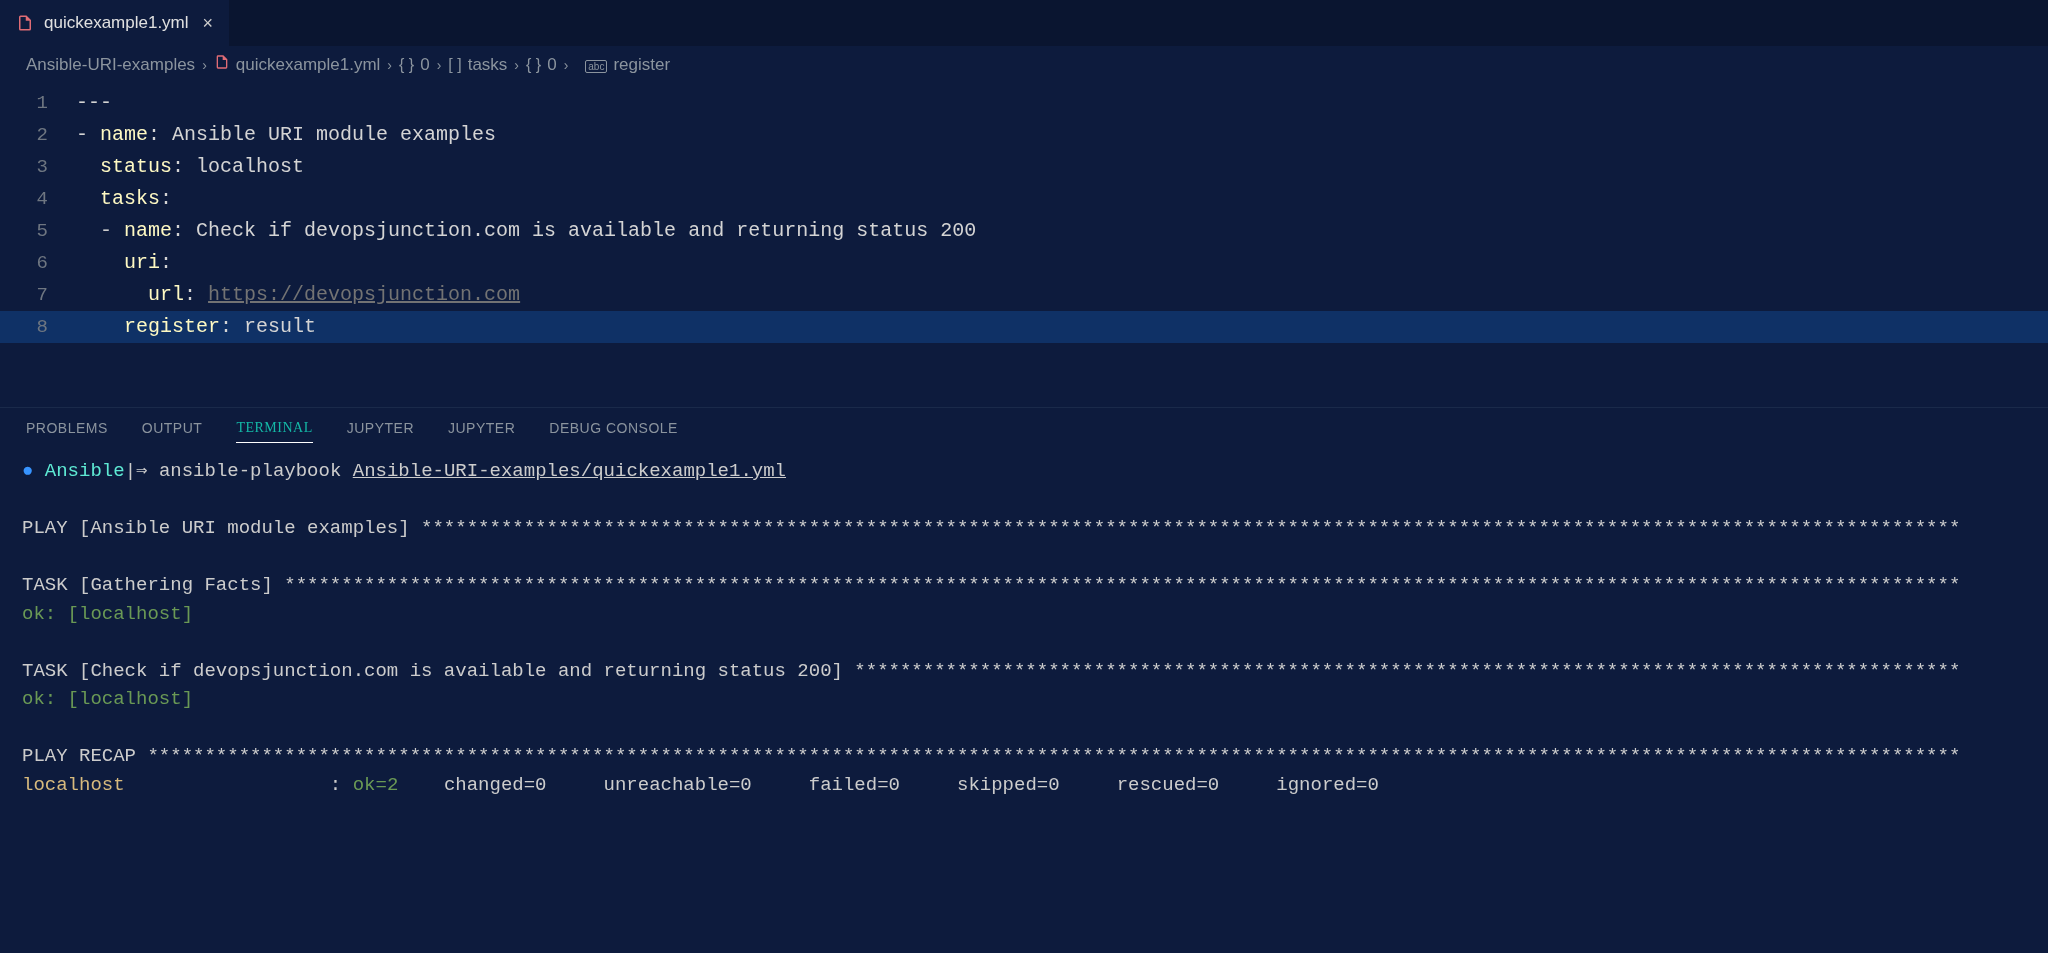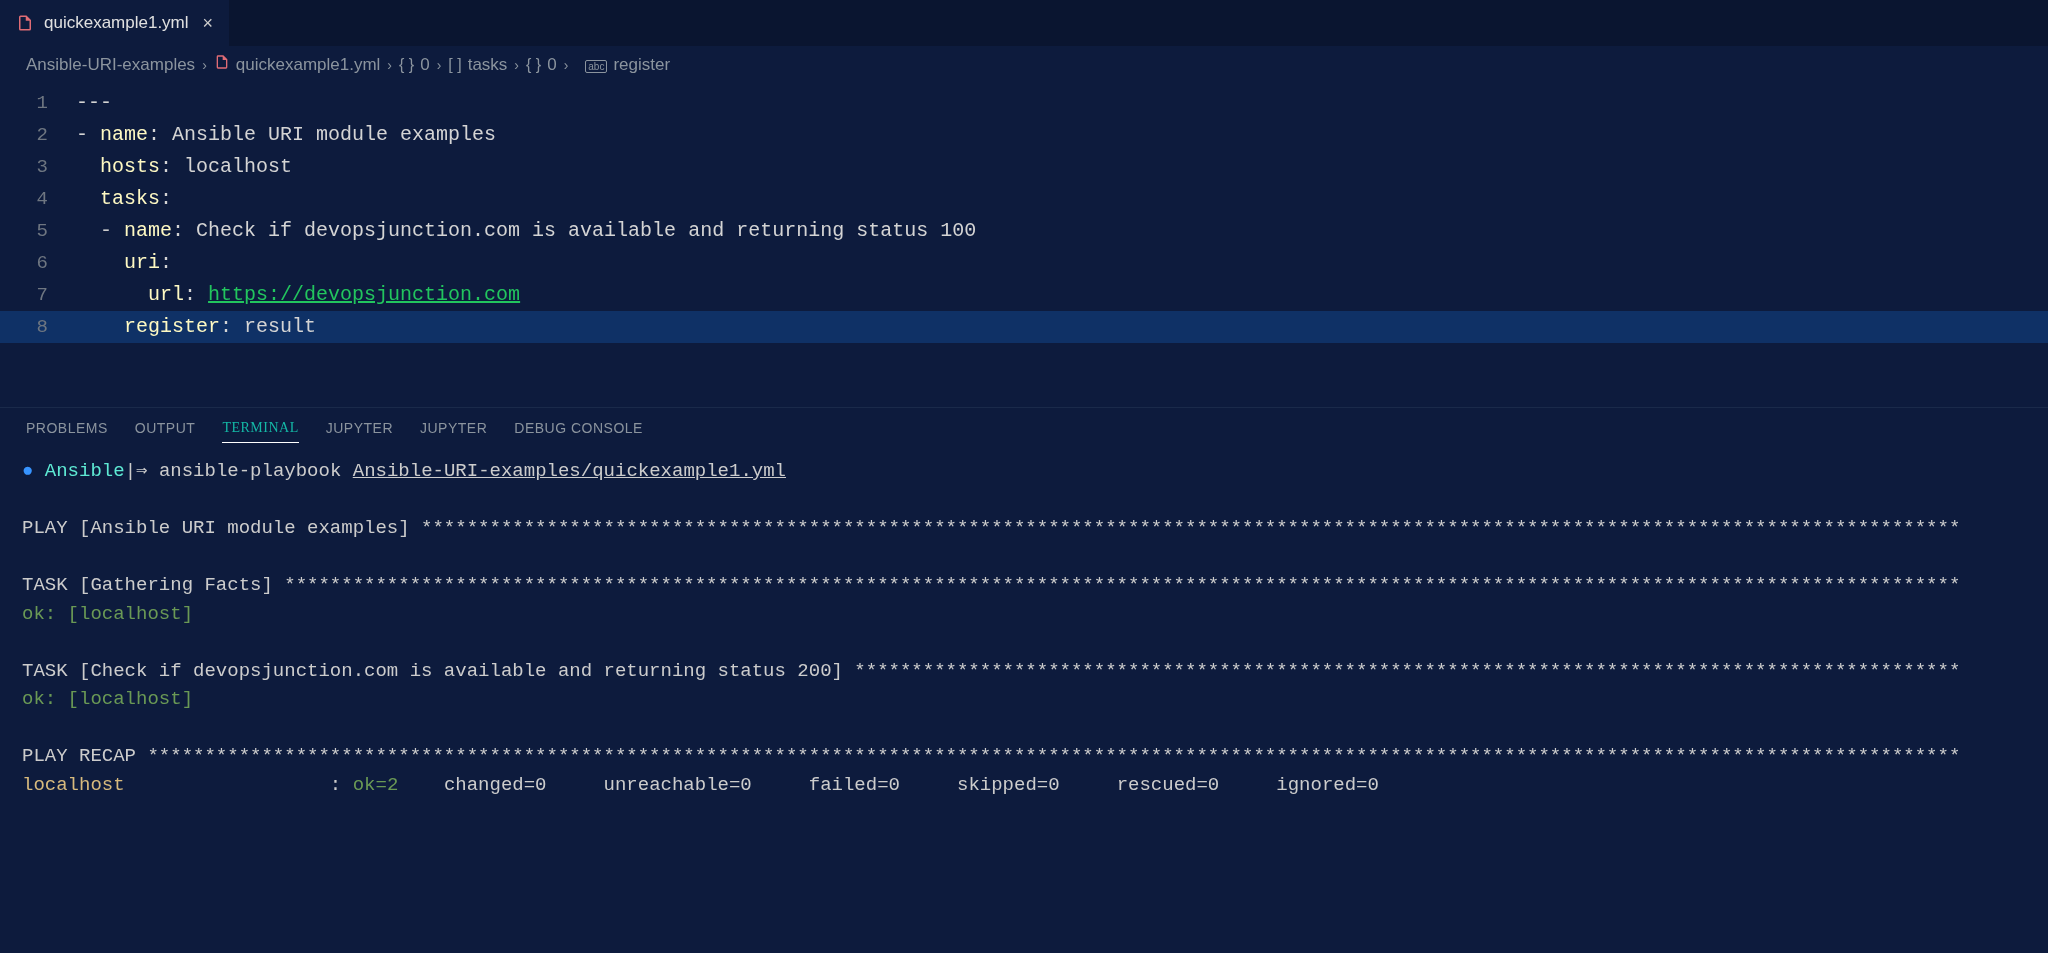--- a/index.html
+++ b/index.html
@@ -83,28 +83,28 @@
       user-select: none;
       flex-shrink: 0;
     }
     .line-content {
       white-space: pre;
       flex: 1;
     }
     .k-punct { color: #d4d4d4; }
     .k-key { color: #fef9c3; }
     .k-str { color: #d4d4d4; }
-    .k-link { color: #22c55e; text-decoration: underline; }
+    .k-link { color: #737373; text-decoration: underline; }
     .panel {
       border-top: 1px solid #1a2a4a;
       margin-top: 60px;
     }
     .panel-tabs {
       display: flex;
-      gap: 27px;
+      gap: 34px;
       padding: 12px 26px 8px;
       font-family: -apple-system, 'Segoe UI', sans-serif;
       font-size: 14px;
       color: #8b949e;
       letter-spacing: 0.5px;
     }
     .panel-tab {
       padding-bottom: 6px;
     }
     .panel-tab.active {
@@ -181,29 +181,29 @@
     <div class="line">
       <span class="line-num">1</span>
       <span class="line-content"><span class="k-str">---</span></span>
     </div>
     <div class="line">
       <span class="line-num">2</span>
       <span class="line-content"><span class="k-punct">- </span><span class="k-key">name</span><span class="k-punct">: </span><span class="k-str">Ansible URI module examples</span></span>
     </div>
     <div class="line">
       <span class="line-num">3</span>
-      <span class="line-content"><span>  </span><span class="k-key">hosts</span><span class="k-punct">: </span><span class="k-str">localhost</span></span>
+      <span class="line-content"><span>  </span><span class="k-key">status</span><span class="k-punct">: </span><span class="k-str">localhost</span></span>
     </div>
     <div class="line">
       <span class="line-num">4</span>
       <span class="line-content"><span>  </span><span class="k-key">tasks</span><span class="k-punct">:</span></span>
     </div>
     <div class="line">
       <span class="line-num">5</span>
-      <span class="line-content"><span>  - </span><span class="k-key">name</span><span class="k-punct">: </span><span class="k-str">Check if devopsjunction.com is available and returning status 100</span></span>
+      <span class="line-content"><span>  - </span><span class="k-key">name</span><span class="k-punct">: </span><span class="k-str">Check if devopsjunction.com is available and returning status 200</span></span>
     </div>
     <div class="line">
       <span class="line-num">6</span>
       <span class="line-content"><span>    </span><span class="k-key">uri</span><span class="k-punct">:</span></span>
     </div>
     <div class="line">
       <span class="line-num">7</span>
       <span class="line-content"><span>      </span><span class="k-key">url</span><span class="k-punct">: </span><span class="k-link">https://devopsjunction.com</span></span>
     </div>
     <div class="line highlighted">

